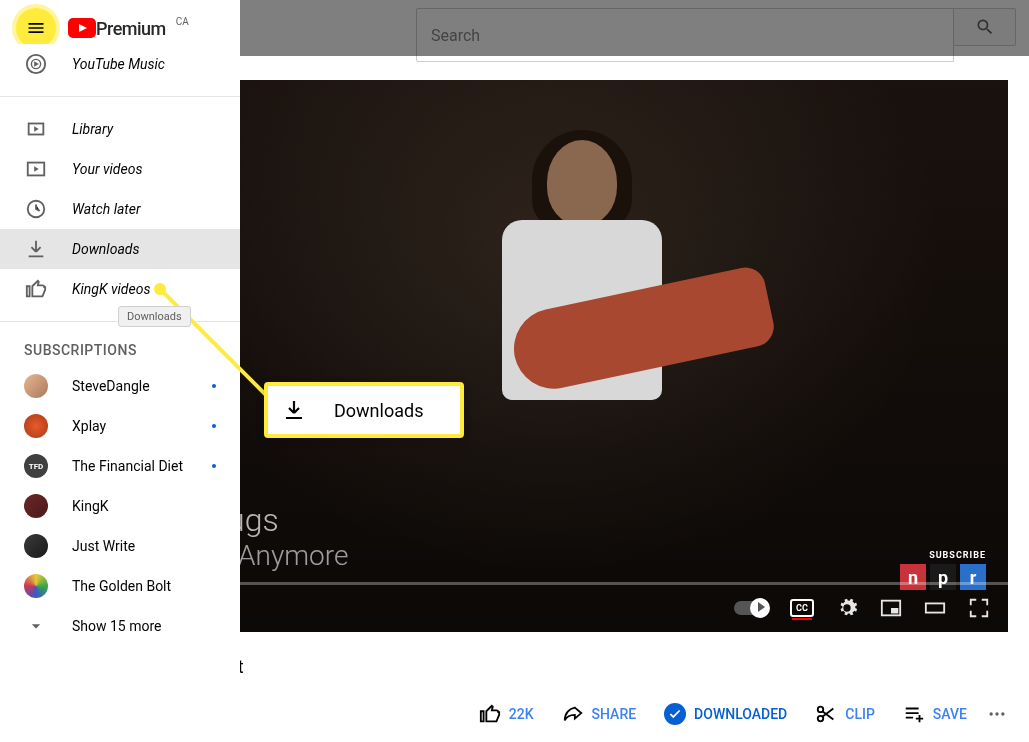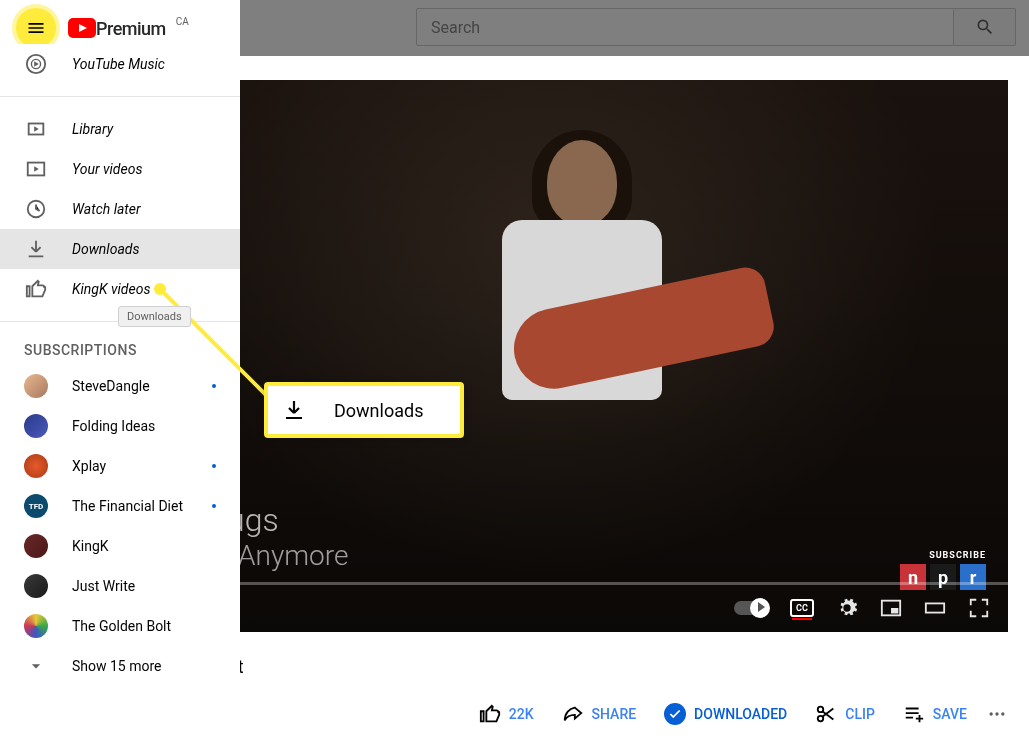--- a/index.html
+++ b/index.html
@@ -14,21 +14,21 @@
   display: flex; align-items: center; justify-content: center; margin-right: 12px;
   box-shadow: 0 0 0 4px rgba(255,235,59,0.5);
 }
 .header .logo { display: flex; align-items: flex-start; margin-right: 6px; }
 .header .logo svg { height: 20px; }
 .header .premium-text { font-size: 18px; font-weight: 500; color: #282828; letter-spacing: -0.5px; }
 .header .region { font-size: 10px; color: #606060; margin-left: 4px; margin-top: -14px; }
 
 .search-area { position: absolute; top: 8px; left: 416px; display: flex; }
 .search-input {
-  width: 538px; height: 38px; border: 1px solid #ccc; border-radius: 2px 0 0 2px;
+  width: 538px; height: 54px; border: 1px solid #ccc; border-radius: 2px 0 0 2px;
   padding: 0 14px; font-size: 16px; color: #111; outline: none; background: #fff;
 }
 .search-input::placeholder { color: #888; }
 .search-btn {
   width: 62px; height: 38px; border: 1px solid #ccc; border-left: none;
   background: #f8f8f8; border-radius: 0 2px 2px 0; display: flex;
   align-items: center; justify-content: center;
 }
 
 .sidebar {
@@ -147,21 +147,21 @@
   text-transform: uppercase;
 }
 .act.blue { color: #065fd4; }
 .act .aicn { width: 22px; height: 22px; display: flex; align-items: center; justify-content: center; }
 .act .bluecircle { width: 22px; height: 22px; border-radius: 50%; background: #065fd4; display:flex; align-items:center; justify-content:center;}
 .more-dots { width: 24px; height: 24px; display: flex; align-items: center; justify-content: center; cursor: pointer;}
 
 .av-sd { background: linear-gradient(135deg,#e8b890,#a87860); }
 .av-fi { background: linear-gradient(135deg,#2a3a8a,#4a5aba); }
 .av-xp { background: radial-gradient(circle,#e85a2a,#a83a18); }
-.av-tfd { background: #0c4a6e; color:#fff; font-size:8px; font-weight:700; display:flex; align-items:center; justify-content:center;}
+.av-tfd { background: #404040; color:#fff; font-size:8px; font-weight:700; display:flex; align-items:center; justify-content:center;}
 .av-kk { background: linear-gradient(135deg,#6a2828,#4a1818); }
 .av-jw { background: linear-gradient(135deg,#3a3a3a,#1a1a1a); }
 .av-gb { background: conic-gradient(#e8c838,#38a848,#3858c8,#c83858,#e8c838); }
 </style>
 </head>
 <body>
 
 <div class="header">
   <div class="menu-btn">
     <svg width="20" height="20" viewBox="0 0 24 24">
@@ -247,24 +247,20 @@
     <span>KingK videos</span>
   </div>
 
   <div class="side-divider"></div>
   <div class="side-heading">SUBSCRIPTIONS</div>
 
   <div class="sub-item">
     <span class="avatar av-sd"></span>
     <span class="label">SteveDangle</span>
     <span class="dot"></span>
-  </div>
-  <div class="sub-item">
-    <span class="avatar av-fi"></span>
-    <span class="label">Folding Ideas</span>
   </div>
   <div class="sub-item">
     <span class="avatar av-xp"></span>
     <span class="label">Xplay</span>
     <span class="dot"></span>
   </div>
   <div class="sub-item">
     <span class="avatar av-tfd">TFD</span>
     <span class="label">The Financial Diet</span>
     <span class="dot"></span>

